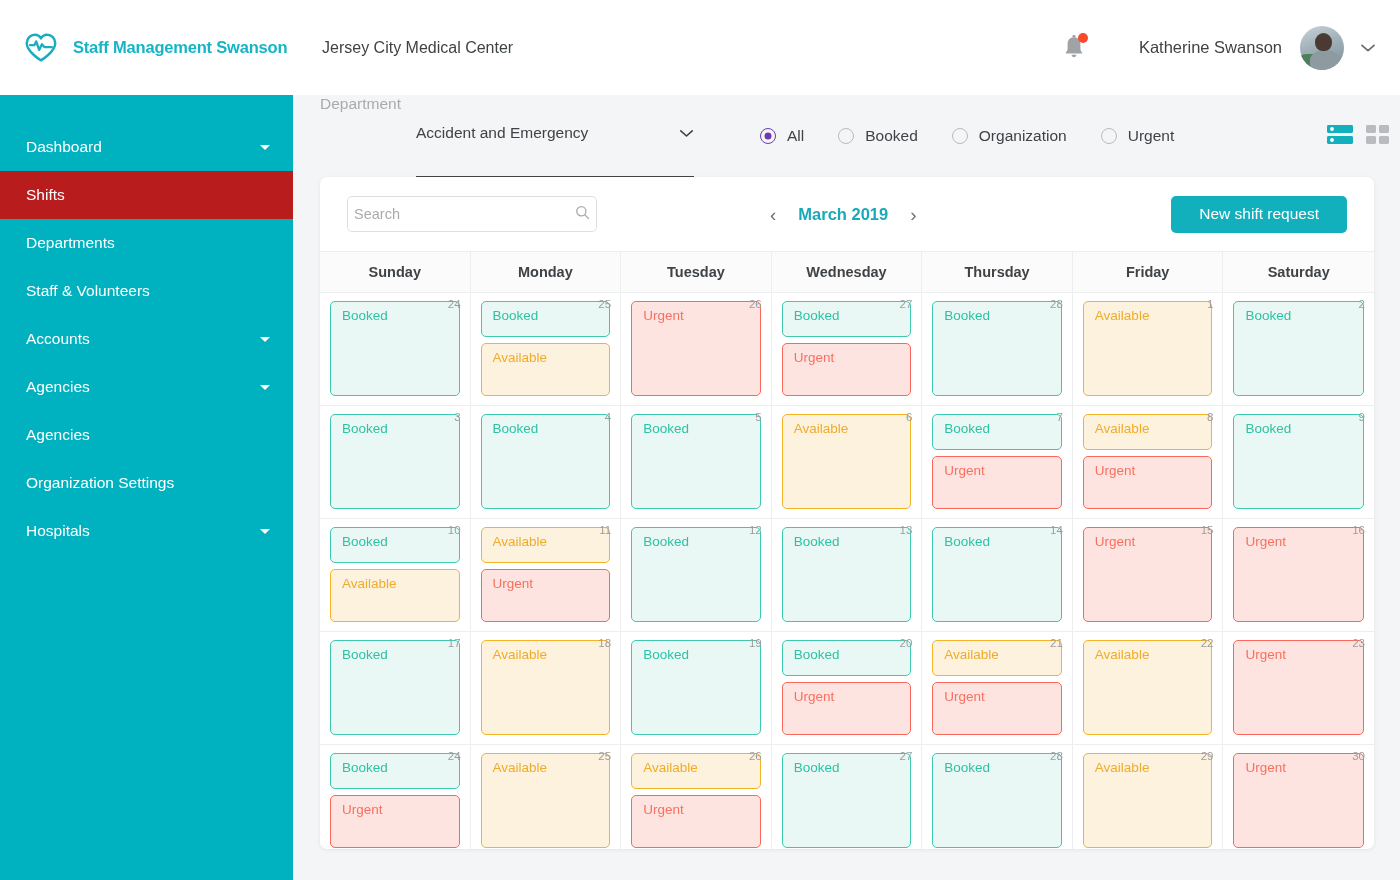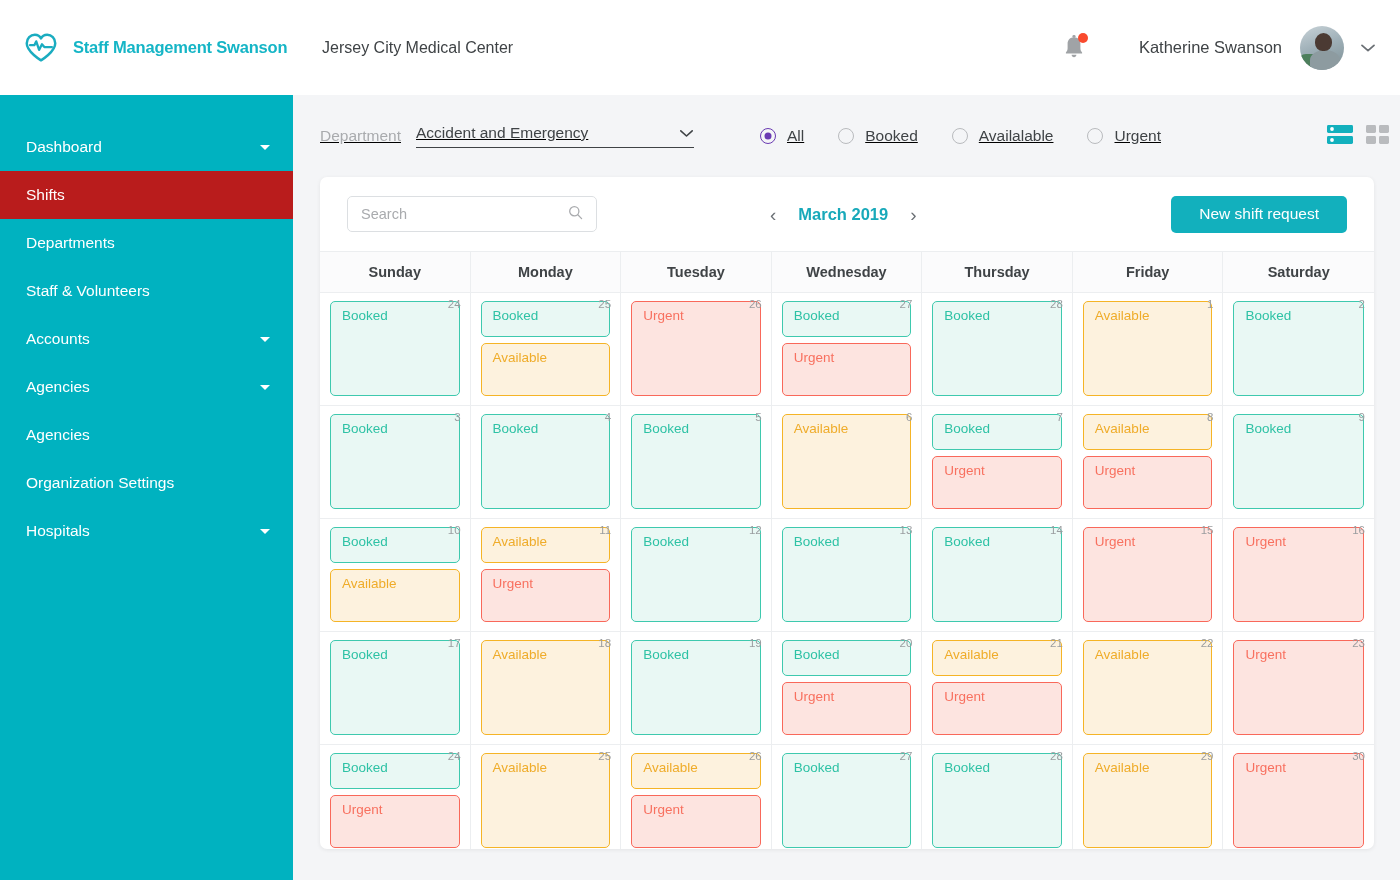--- a/index.html
+++ b/index.html
@@ -127,24 +127,22 @@
     position: absolute;
     top: 95px; left: 293px;
     width: 1107px; height: 785px;
     background: #f4f5f7;
   }
 
   
   .filterbar {
     height: 82px;
     display: flex;
-    align-items: center;
     padding-left: 27px;
     padding-right: 10px;
-    text-decoration: underline;
   }
   .dept-label {
     font-size: 15.5px;
     color: #a9abae;
     margin-right: 15px;
     white-space: nowrap;
   }
   .dept-select {
     width: 278px;
     border-bottom: 1px solid #3f4346;
@@ -207,21 +205,21 @@
     display: flex;
     align-items: center;
     padding: 0 27px;
   }
   .searchbox {
     width: 250px; height: 36px;
     border: 1px solid #dcdfe2;
     border-radius: 5px;
     display: flex;
     align-items: center;
-    padding: 0 13px;
+    padding: 0 6px;
     cursor: text;
   }
   .searchbox input {
     border: none;
     outline: none;
     font-size: 14.5px;
     color: #3f4346;
     width: 100%;
     font-family: "Liberation Sans", sans-serif;
     background: transparent;
@@ -411,21 +409,21 @@
       <label class="radio sel">
         <span class="circle"></span>
         <span class="radio-label">All</span>
       </label>
       <label class="radio">
         <span class="circle"></span>
         <span class="radio-label">Booked</span>
       </label>
       <label class="radio">
         <span class="circle"></span>
-        <span class="radio-label">Availalable</span>
+        <span class="radio-label">Organization</span>
       </label>
       <label class="radio">
         <span class="circle"></span>
         <span class="radio-label">Urgent</span>
       </label>
     </div>
 
     <div class="viewtoggle">
       <span class="vt">
         <svg width="26" height="21" viewBox="0 0 26 21">

